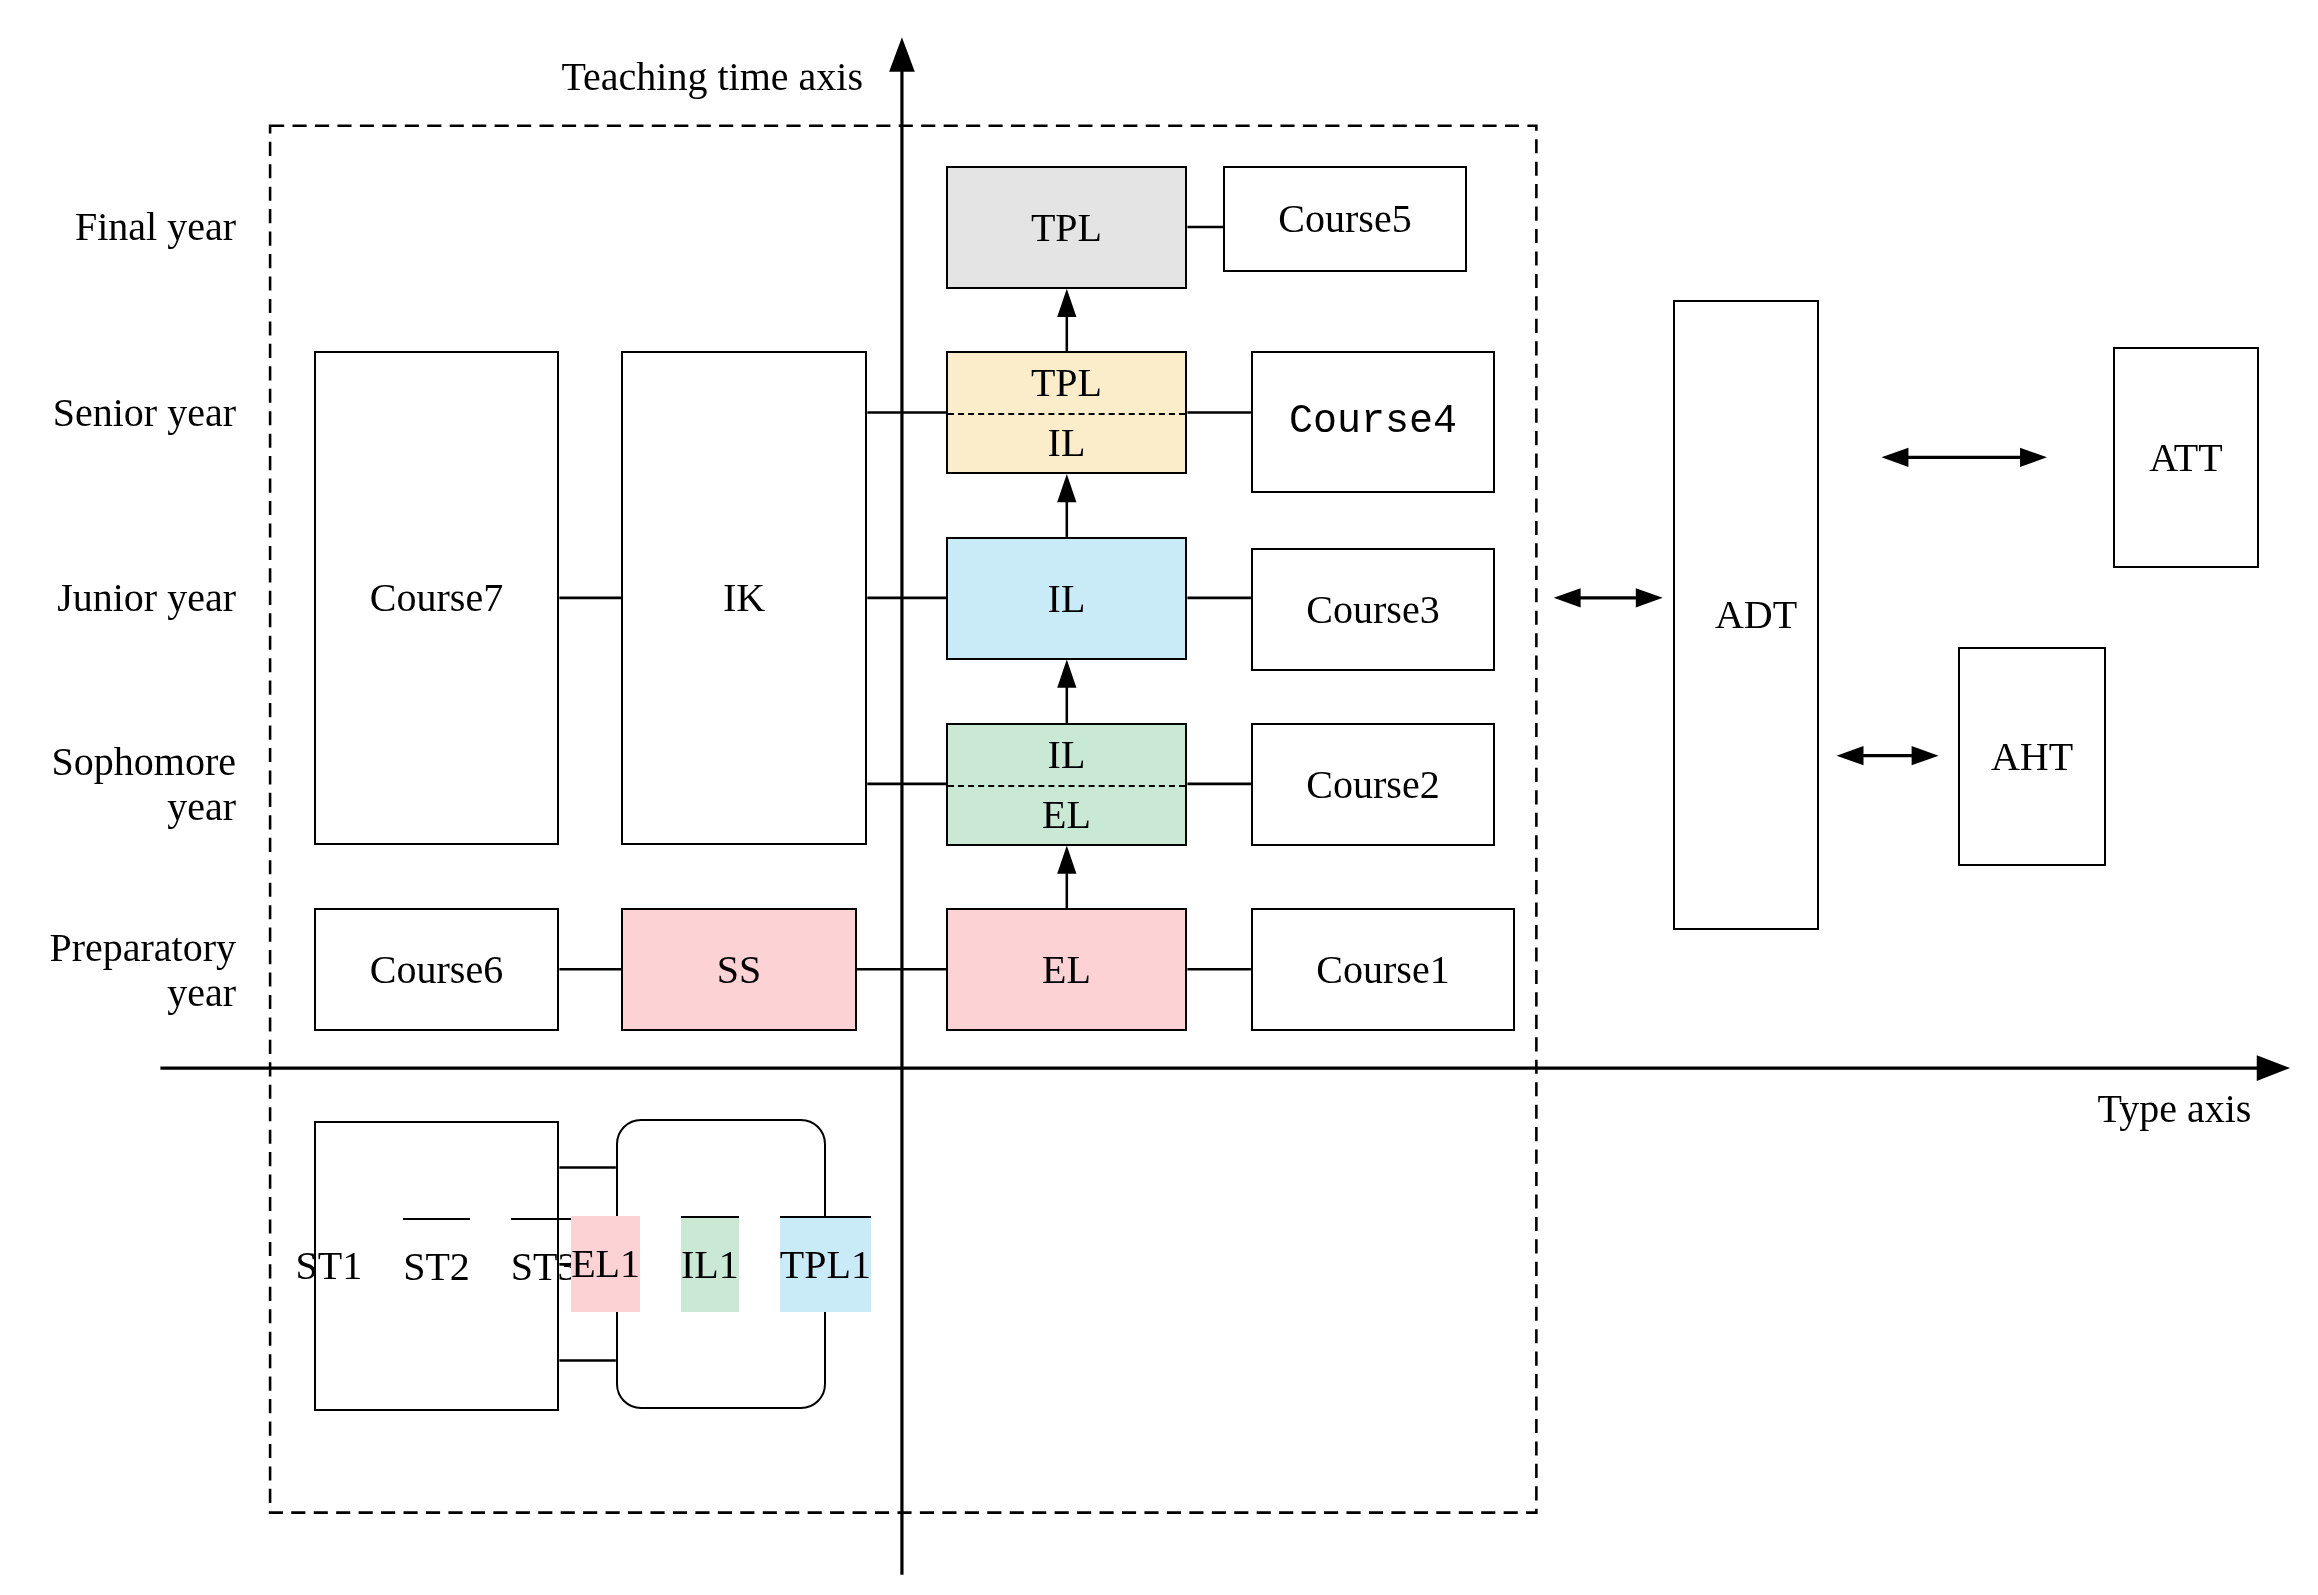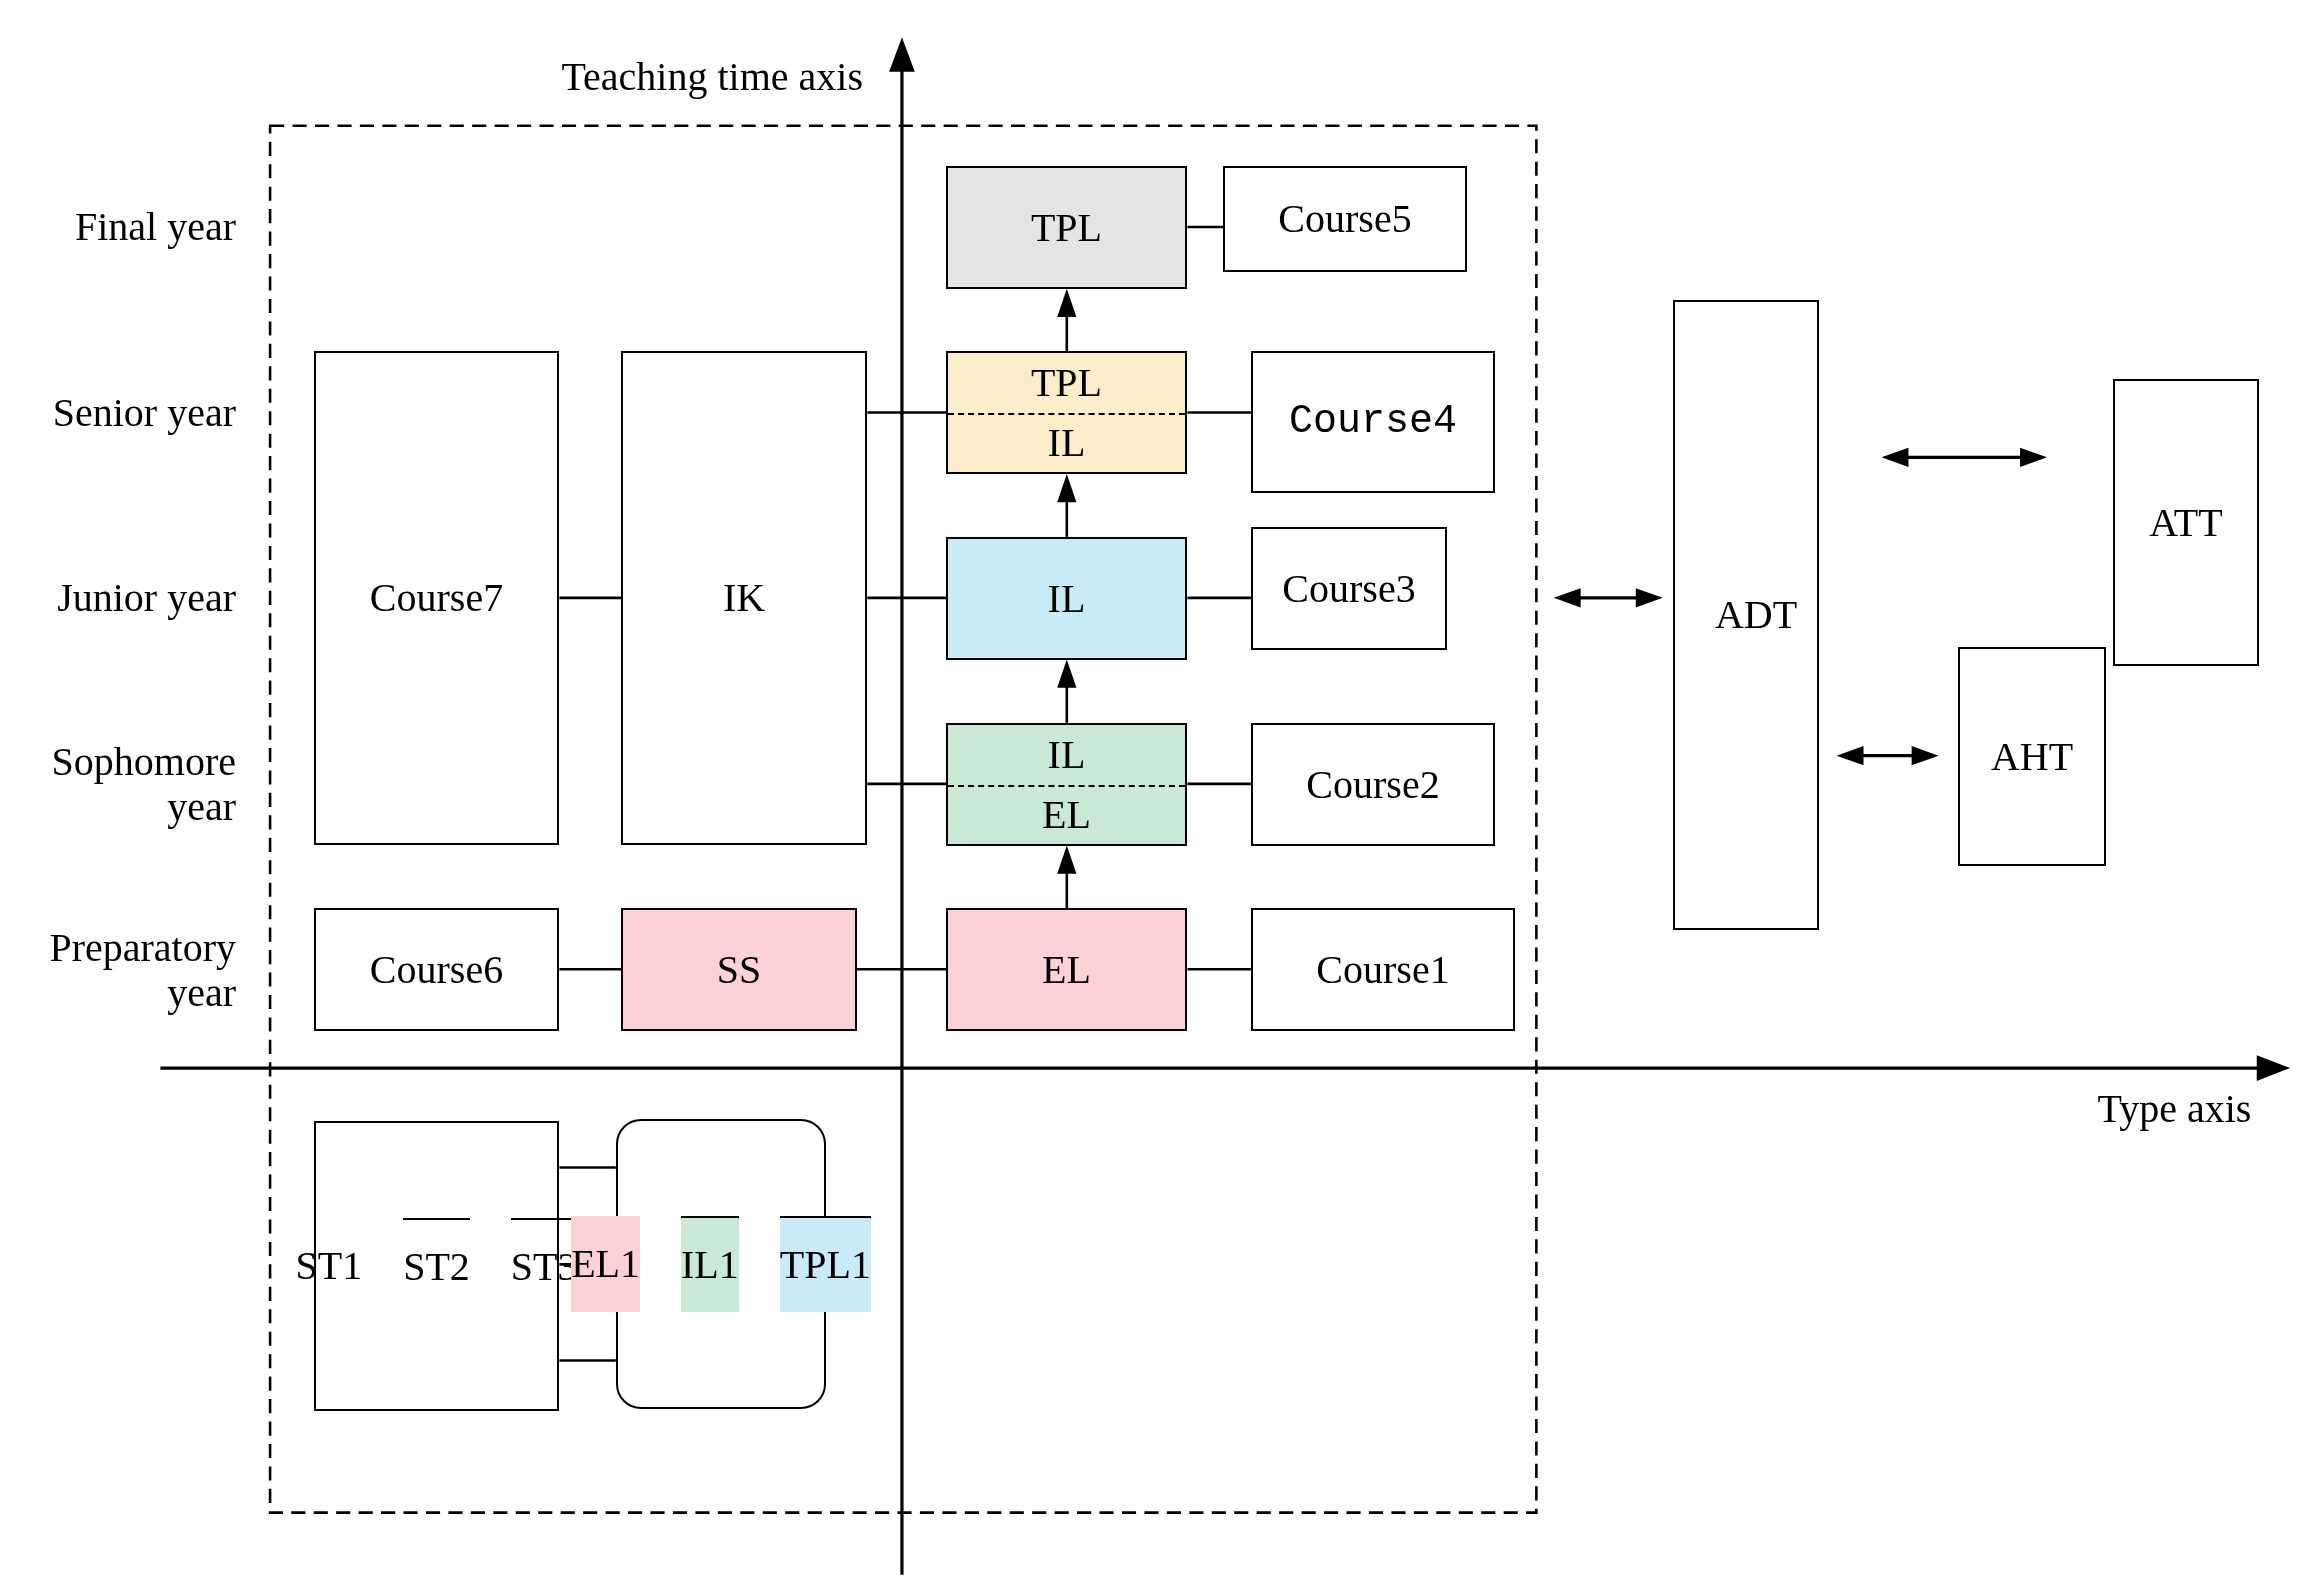--- a/index.html
+++ b/index.html
@@ -129,21 +129,21 @@
   <div class="box" style="left: 946px; top: 166px; width: 241px; height: 123px; background-color: rgb(228, 228, 228);">TPL</div>
   <div class="box" style="left:1180px;top:166px;width:244px;height:106px;margin-left:43px;">Course5</div>
 
   <div class="box split" style="left: 946px; top: 351px; width: 241px; height: 123px; background-color: rgb(251, 237, 202);">
     <div class="half">TPL</div>
     <div class="half lower">IL</div>
   </div>
   <div class="box" style="left:1251px;top:351px;width:244px;height:142px;font-family:Liberation Mono, monospace;">Course4</div>
 
   <div class="box" style="left: 946px; top: 537px; width: 241px; height: 123px; background-color: rgb(201, 235, 248);">IL</div>
-  <div class="box" style="left:1251px;top:527px;width:196px;height:123px;">Course3</div>
+  <div class="box" style="left:1251px;top:548px;width:244px;height:123px;">Course3</div>
 
   <div class="box split" style="left: 946px; top: 723px; width: 241px; height: 123px; background-color: rgb(201, 233, 212);">
     <div class="half">IL</div>
     <div class="half lower">EL</div>
   </div>
   <div class="box" style="left:1251px;top:723px;width:244px;height:123px;">Course2</div>
 
   <div class="box" style="left:314px;top:908px;width:245px;height:123px;">Course6</div>
   <div class="box" style="left: 621px; top: 908px; width: 236px; height: 123px; background-color: rgb(252, 210, 212);">SS</div>
   <div class="box" style="left: 946px; top: 908px; width: 241px; height: 123px; background-color: rgb(252, 210, 212);">EL</div>
@@ -154,17 +154,17 @@
     <div class="cell">ST2</div>
     <div class="cell">ST3</div>
   </div>
   <div class="box stack" style="left:616px;top:1119px;width:210px;height:290px;border-radius:25px;">
     <div class="cell" style="background-color: rgb(252, 210, 212);">EL1</div>
     <div class="cell" style="background-color: rgb(201, 233, 212);">IL1</div>
     <div class="cell" style="background-color: rgb(201, 235, 248);">TPL1</div>
   </div>
 
   <div class="box" style="left:1673px;top:300px;width:146px;height:630px;padding-left:20px;">ADT</div>
-  <div class="box" style="left:2113px;top:347px;width:146px;height:287px;margin-top:32px;">ATT</div>
+  <div class="box" style="left:2113px;top:347px;width:146px;height:221px;">ATT</div>
   <div class="box" style="left:1958px;top:647px;width:148px;height:219px;">AHT</div>
 
 </div>
 
 
 </body></html>

